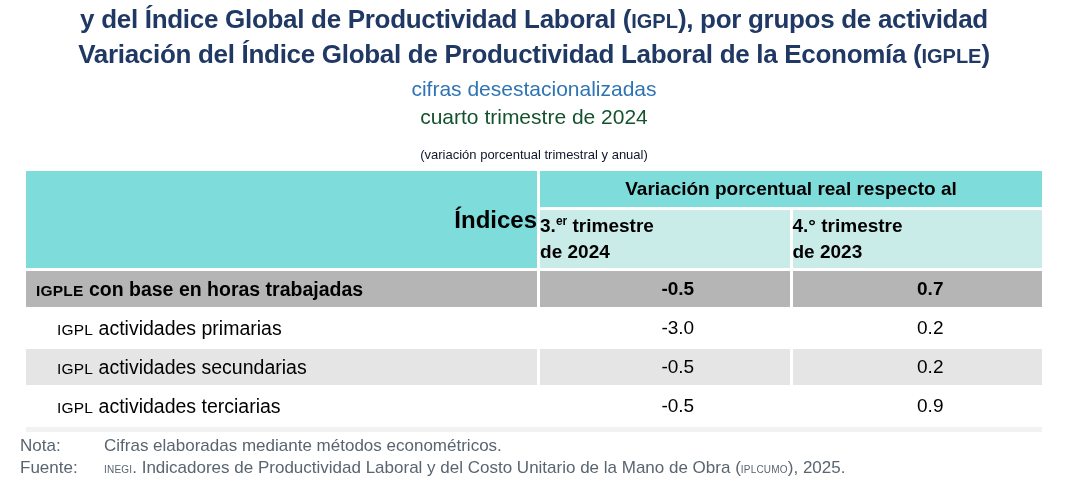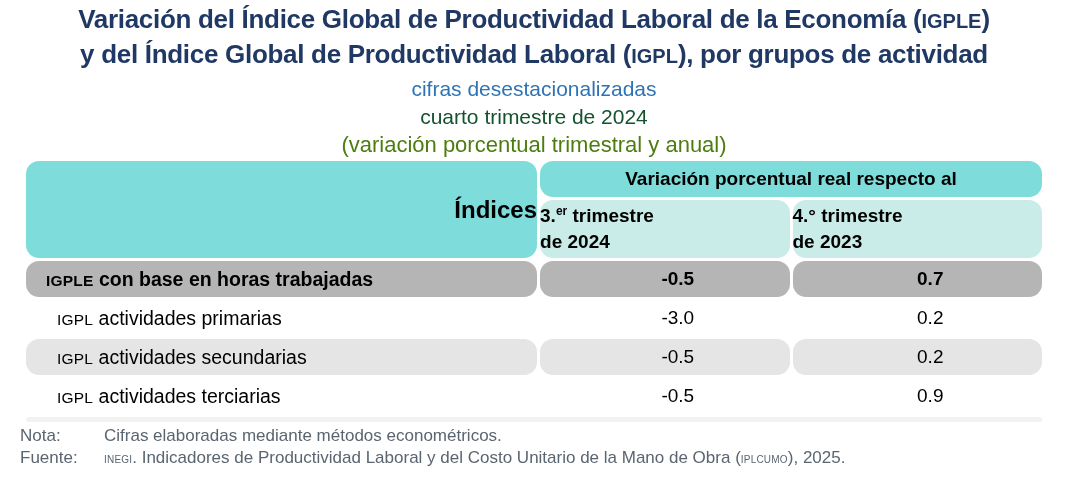--- a/index.html
+++ b/index.html
@@ -14,72 +14,72 @@
   
   .title-block { text-align: center; color: #1F3864; font-weight: bold; }
   .t-line {
     font-size: 26px; line-height: 33px; letter-spacing: -0.3px; white-space: nowrap;
   }
   .t-line .acro { font-size: 20px; letter-spacing: 0; }
 
   .sub { text-align: center; }
   .sub-blue  { color: #2E74B5; font-size: 21px; line-height: 26px; margin-top: 3px; }
   .sub-dark  { color: #14532d; font-size: 21px; line-height: 25px; margin-top: 2px; }
-  .sub-small { color: #4d7c0f; font-size: 22px; line-height: 23px; margin-top: 4px; }
+  .sub-small { color: #0f172a; font-size: 13px; line-height: 23px; margin-top: 14px; }
 
   
   table.data-table {
     width: 1022px; margin: 2px auto 0 auto;
     border-collapse: separate; border-spacing: 3px;
     table-layout: fixed;
   }
   col.c1 { width: 50.6%; } col.c2 { width: 24.7%; } col.c3 { width: 24.7%; }
 
-  th, td { font-size: 19px; color: #000; border-radius: 13px; }
+  th, td { font-size: 19px; color: #000; }
 
   .th-indices {
     background: #7EDCDB; font-size: 24px; font-weight: bold;
     text-align: right; vertical-align: middle;
   }
   .th-group {
     background: #7EDCDB; font-weight: bold; text-align: center;
     vertical-align: middle; height: 36px;
   }
   .th-sub {
     background: #C9ECE9; font-weight: bold; text-align: left;
     vertical-align: middle; height: 58px; line-height: 26px;
   }
   .th-sub sup { font-size: 12px; line-height: 0; }
 
   tr.row-main td { background: #B5B5B5; font-weight: bold; }
   tr.row-white td { background: #FFFFFF; }
   tr.row-zebra td { background: #e5e5e5; }
   tbody td { height: 36px; vertical-align: middle; }
 
-  td.lbl { text-align: left; font-size: 19.5px; padding-left: 20px; }
+  td.lbl { text-align: left; font-size: 19.5px; padding-left: 10px; }
   td.lbl.indent { padding-left: 31px; }
   td.lbl .acro { font-size: 15.5px; letter-spacing: 0.2px; }
   td.num { text-align: center; padding-left: 26px; }
 
   tr.row-cap td { background: #F2F2F2; height: 5px; padding: 0; }
 
   
   .footer { margin: 0 auto 0 auto; width: 1040px; padding-left: 6px; }
   .f-line { color: #5A6570; font-size: 17px; line-height: 21.5px; white-space: nowrap; }
   .f-label { display: inline-block; width: 84px; }
   .acro-f { font-size: 10px; letter-spacing: 0.2px; }
 </style>
 </head>
 <body>
 
 <div class="page">
 
   <div class="title-block">
+    <div class="t-line"><span>y del Índice Global de Productividad Laboral (</span><span class="acro">IGPL</span><span>), por grupos de actividad</span></div>
     <div class="t-line"><span>Variación del Índice Global de Productividad Laboral de la Economía (</span><span class="acro">IGPLE</span><span>)</span></div>
-    <div class="t-line"><span>y del Índice Global de Productividad Laboral (</span><span class="acro">IGPL</span><span>), por grupos de actividad</span></div>
   </div>
 
   <div class="sub sub-blue">cifras desestacionalizadas</div>
   <div class="sub sub-dark">cuarto trimestre de 2024</div>
   <div class="sub sub-small">(variación porcentual trimestral y anual)</div>
 
   <table class="data-table">
     <colgroup>
         <col class="c1">
         <col class="c2">

